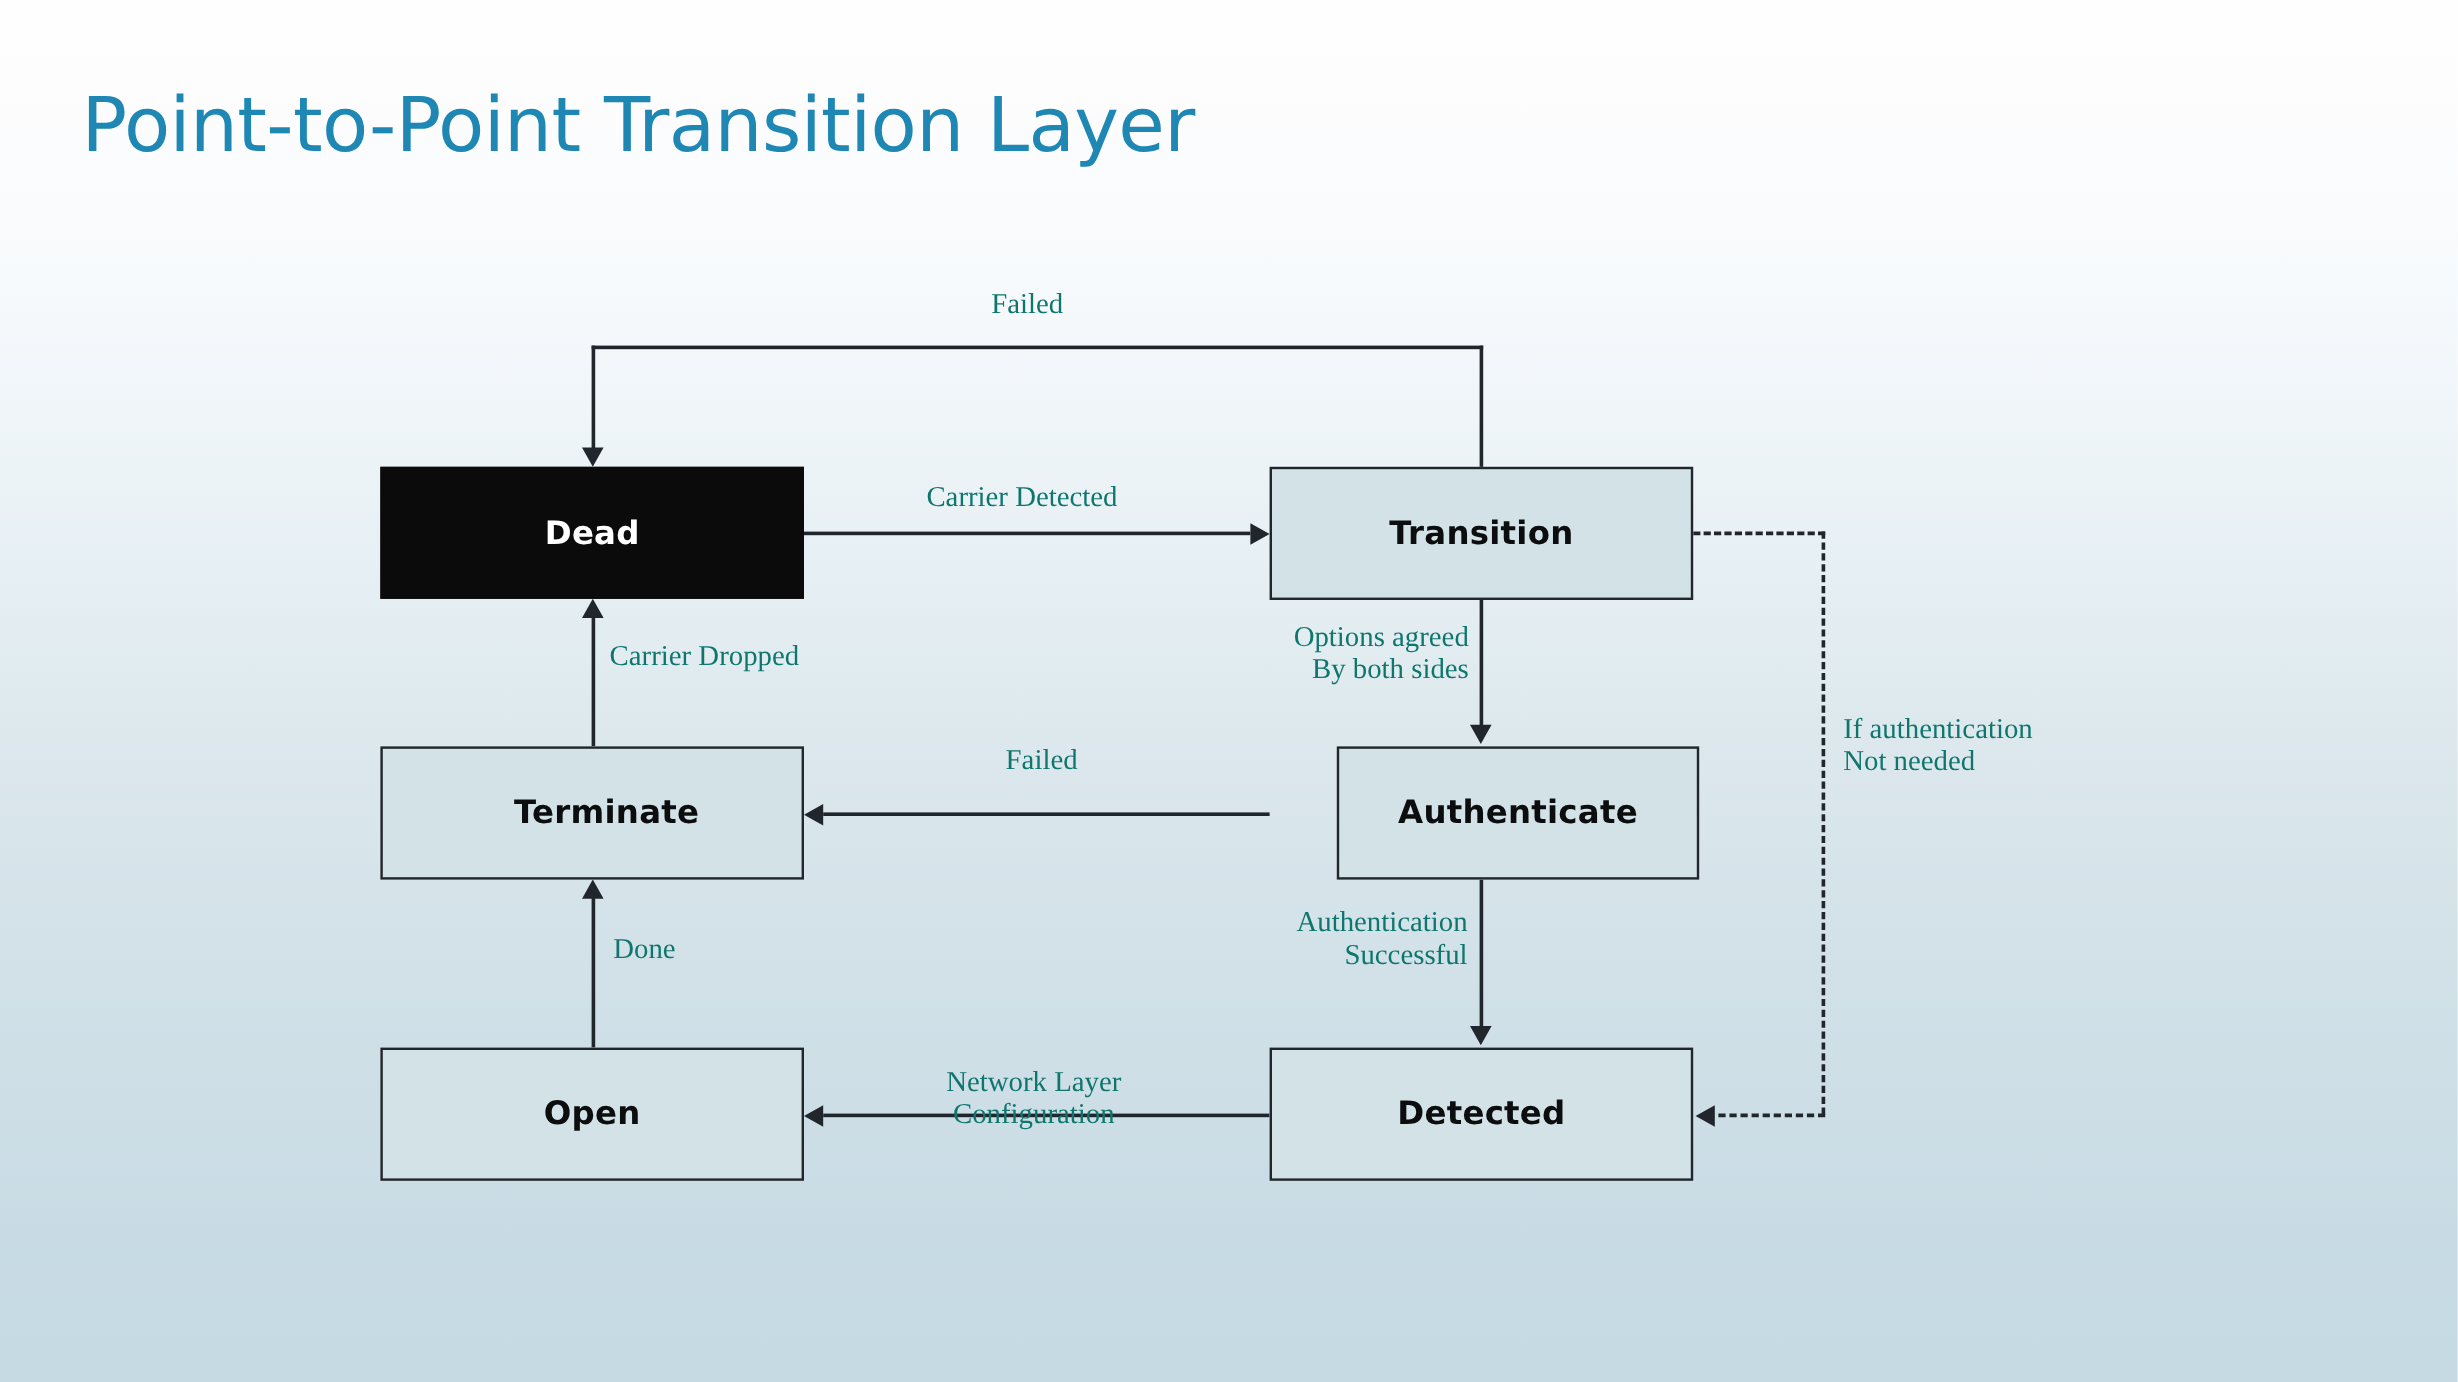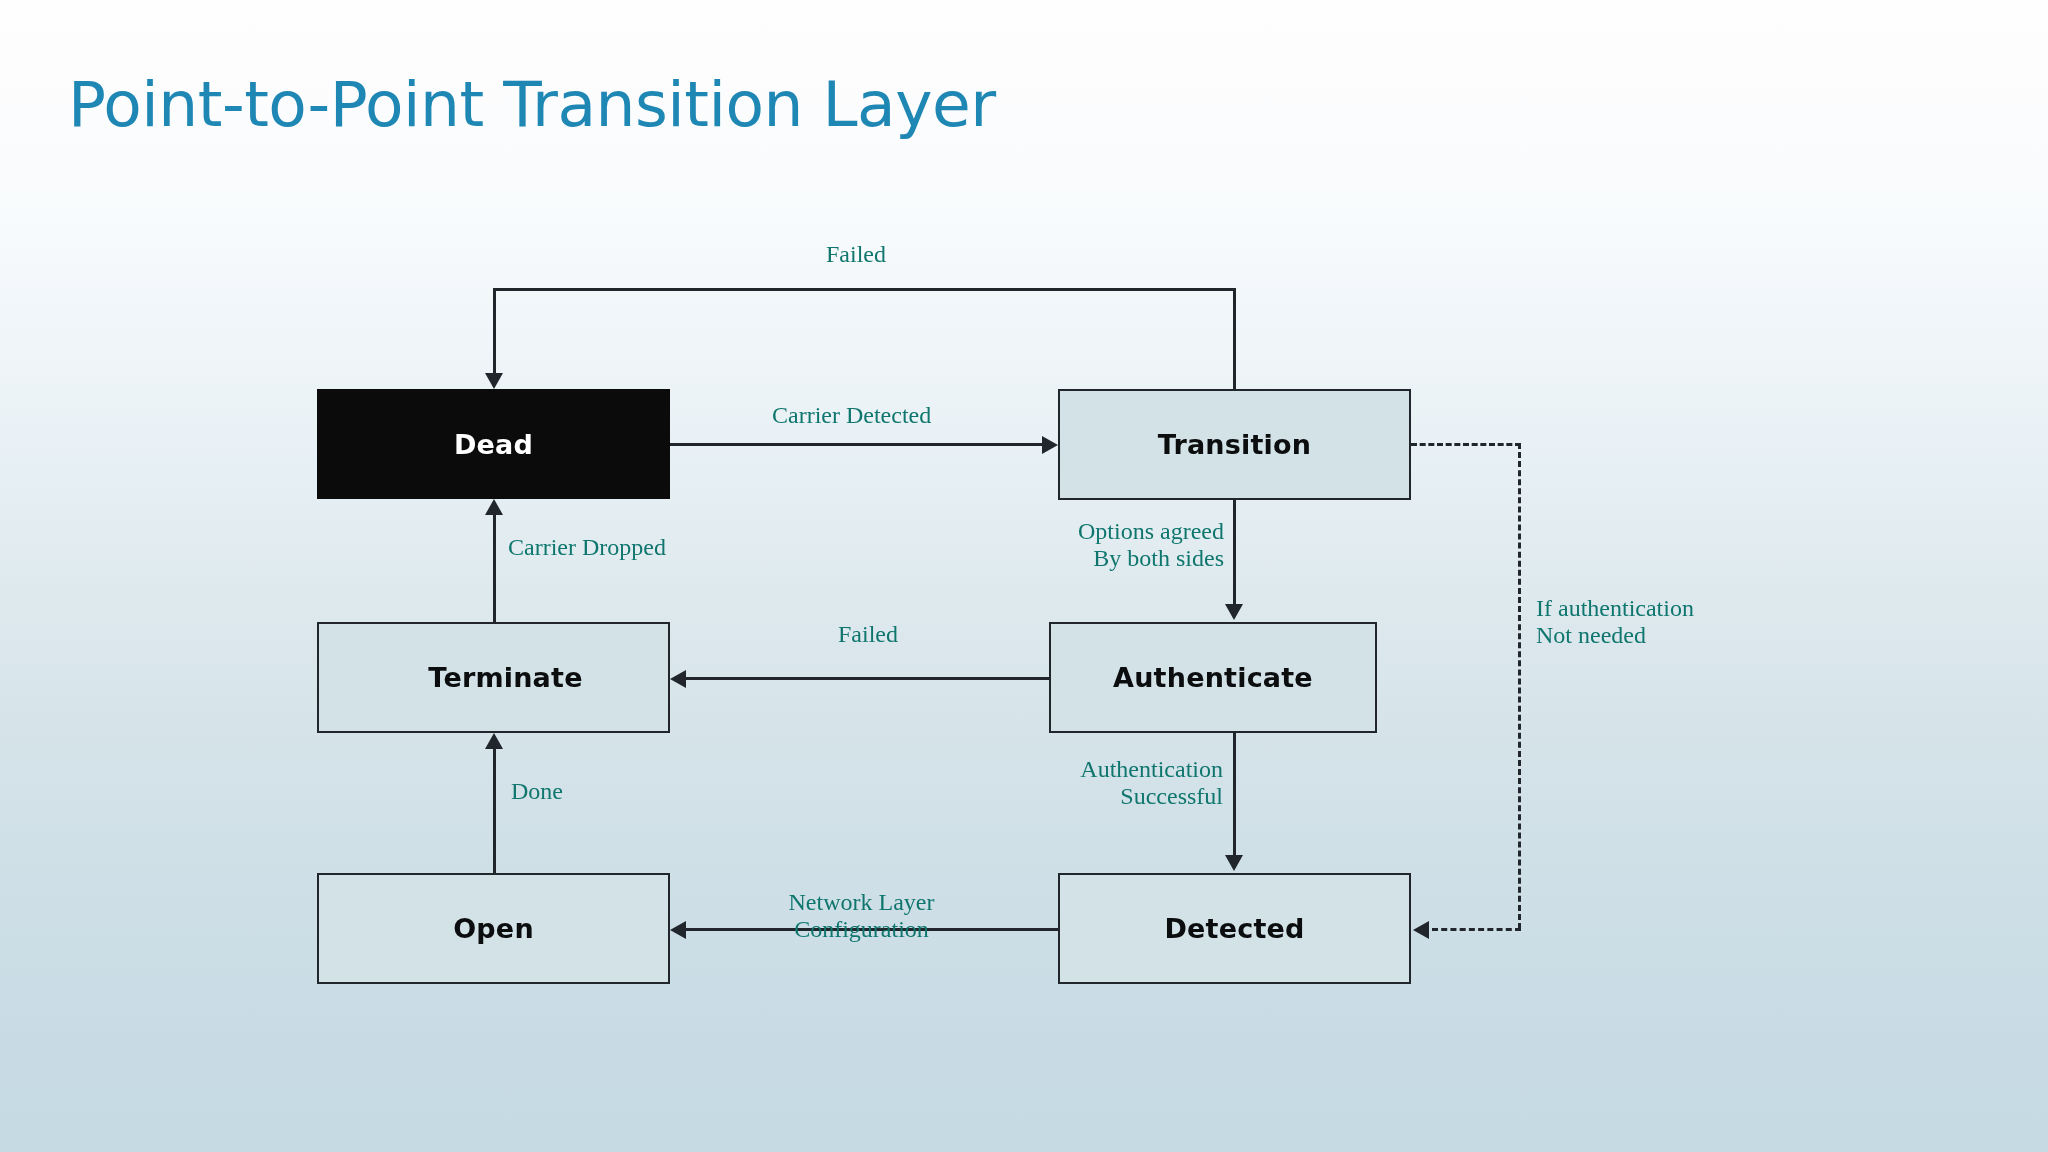--- a/index.html
+++ b/index.html
@@ -31,21 +31,21 @@
   .node .lbl{
     font-size:27px;font-weight:bold;color:#0b0d0e;letter-spacing:.2px;
     font-family:"DejaVu Sans","Liberation Sans",sans-serif;
   }
   .node.dark{background:#0b0b0c;border-color:#0b0b0c;}
   .node.dark .lbl{color:#ffffff;}
 
   .n-dead{left:317px;top:389px;width:353px;height:110px;}
   .n-establish{left:1058px;top:389px;width:353px;height:111px;}
   .n-terminate{left:317px;top:622px;width:353px;height:111px;padding-left:24px;}
-  .n-authenticate{left:1049px;top:622px;width:328px;height:111px;}
+  .n-authenticate{left:1114px;top:622px;width:302px;height:111px;}
   .n-open{left:317px;top:873px;width:353px;height:111px;}
   .n-network{left:1058px;top:873px;width:353px;height:111px;}
 
   
   .elabel{
     position:absolute;
     font-size:24px;color:#0f766e;line-height:1.14;white-space:pre-line;
     font-family:Liberation Serif, serif;
   }
   .el-failed-top{left:826px;top:241px;}

